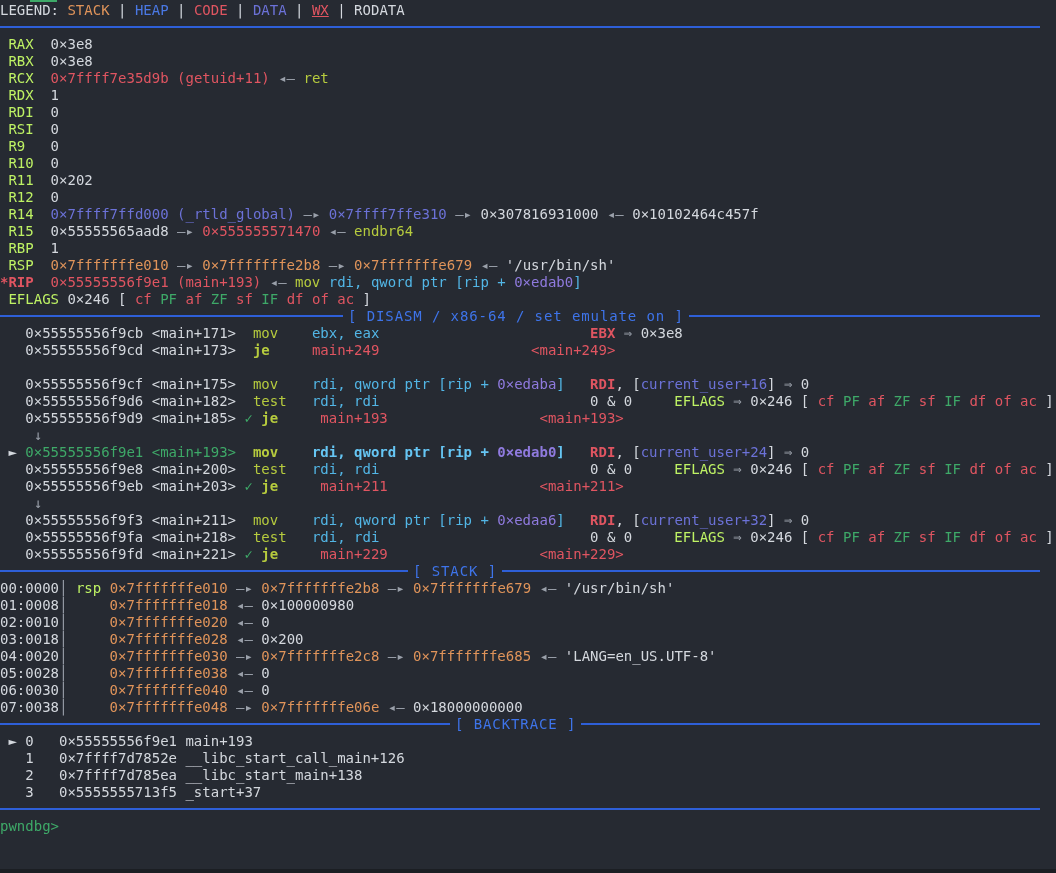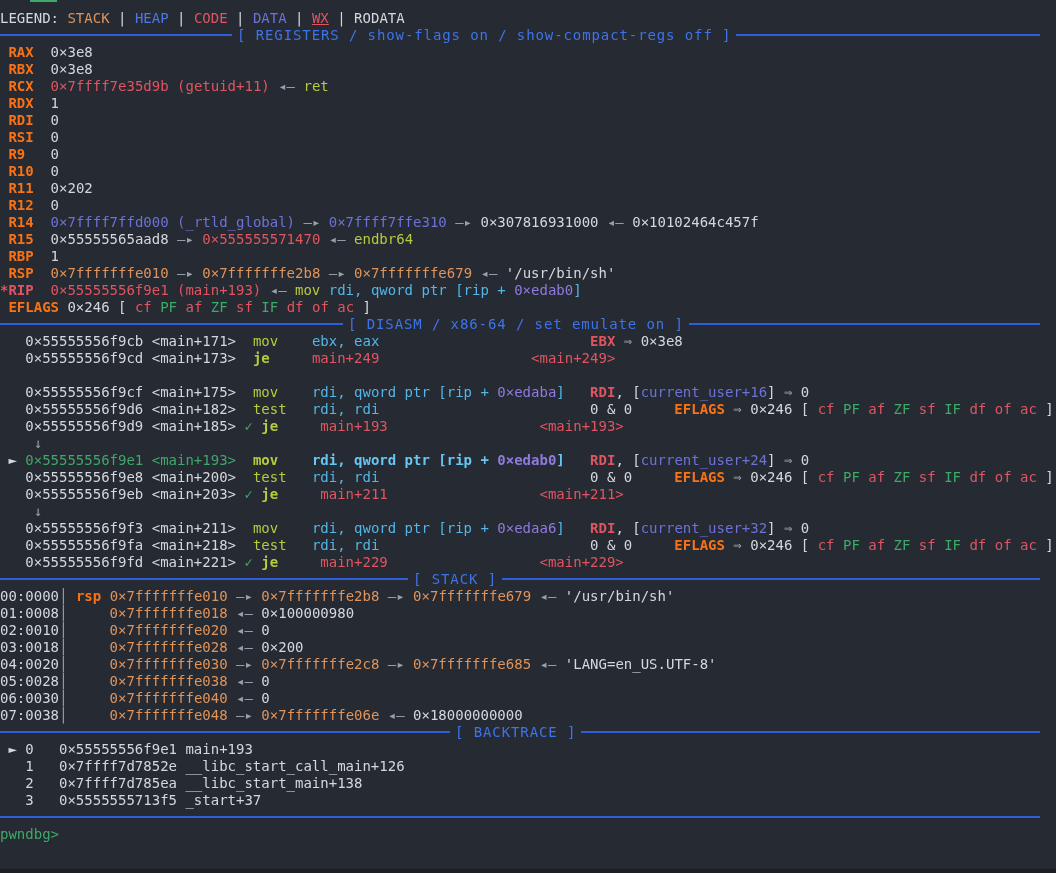--- a/index.html
+++ b/index.html
@@ -1,26 +1,26 @@
 <!DOCTYPE html>
 <html><head>
 <meta charset="utf-8">
 <style>
   html,body{margin:0;padding:0;background:#262a32;}
   #screen{
     position:relative;width:1056px;height:873px;background:#262a32;overflow:hidden;
     font-family:"DejaVu Sans Mono",monospace;font-size:14px;line-height:17px;
   }
-  #term{position:absolute;left:0;top:0;right:16px;padding-top:10px;}
+  #term{position:absolute;left:0;top:0;right:16px;padding-top:2px;}
   .row{height:17px;white-space:pre;position:relative;}
   .hline{position:absolute;left:0;right:0;top:7px;height:2px;background:#2e5fd8;}
   .hlabel{position:absolute;top:0;background:#262a32;color:#3e74ea;padding:0 5px;letter-spacing:0.9px;}
   .hl-reg{left:232px}.hl-dis{left:343px}.hl-stk{left:408px}.hl-bt{left:450px}
   .w{color:#d4d8de}
-  .wb{color:#f97316;font-weight:bold}
+  .wb{color:#bef264;font-weight:normal}
   .dim{color:#9aa0aa}
   .o{color:#e0945a}
   .r{color:#e05561}
   .rb{color:#e05561;font-weight:bold}
   .rwx{color:#e05561;text-decoration:underline}
   .p{color:#6c72d8}
   .v{color:#8f7ade}
   .vb{color:#8f7ade;font-weight:bold}
   .c{color:#52b6e6}
   .cb{color:#66c6f4;font-weight:bold}
@@ -39,21 +39,20 @@
   <div class="artifact"></div>
 
   <div id="term">
 
     <div>
         <div class="row"><span class="w">LEGEND: </span><span class="o">STACK</span><span class="w"> | </span><span class="b">HEAP</span><span class="w"> | </span><span class="r">CODE</span><span class="w"> | </span><span class="p">DATA</span><span class="w"> | </span><span class="rwx">WX</span><span class="w"> | </span><span class="w">RODATA</span></div>
       </div>
 
     <div class="row">
       <div class="hline"></div>
-      <span class="hlabel hl-reg">[ REGISTERS / show-flags on / show-compact-regs off ]</span>
     </div>
     <div>
         <div class="row"><span class="w"> </span><span class="wb">RAX</span><span class="w">  0×3e8</span></div>
         <div class="row"><span class="w"> </span><span class="wb">RBX</span><span class="w">  0×3e8</span></div>
         <div class="row"><span class="w"> </span><span class="wb">RCX</span><span class="w">  </span><span class="r">0×7ffff7e35d9b (getuid+11)</span><span class="dim"> ◂— </span><span class="l">ret</span></div>
         <div class="row"><span class="w"> </span><span class="wb">RDX</span><span class="w">  1</span></div>
         <div class="row"><span class="w"> </span><span class="wb">RDI</span><span class="w">  0</span></div>
         <div class="row"><span class="w"> </span><span class="wb">RSI</span><span class="w">  0</span></div>
         <div class="row"><span class="w"> </span><span class="wb">R9</span><span class="w">   0</span></div>
         <div class="row"><span class="w"> </span><span class="wb">R10</span><span class="w">  0</span></div>

